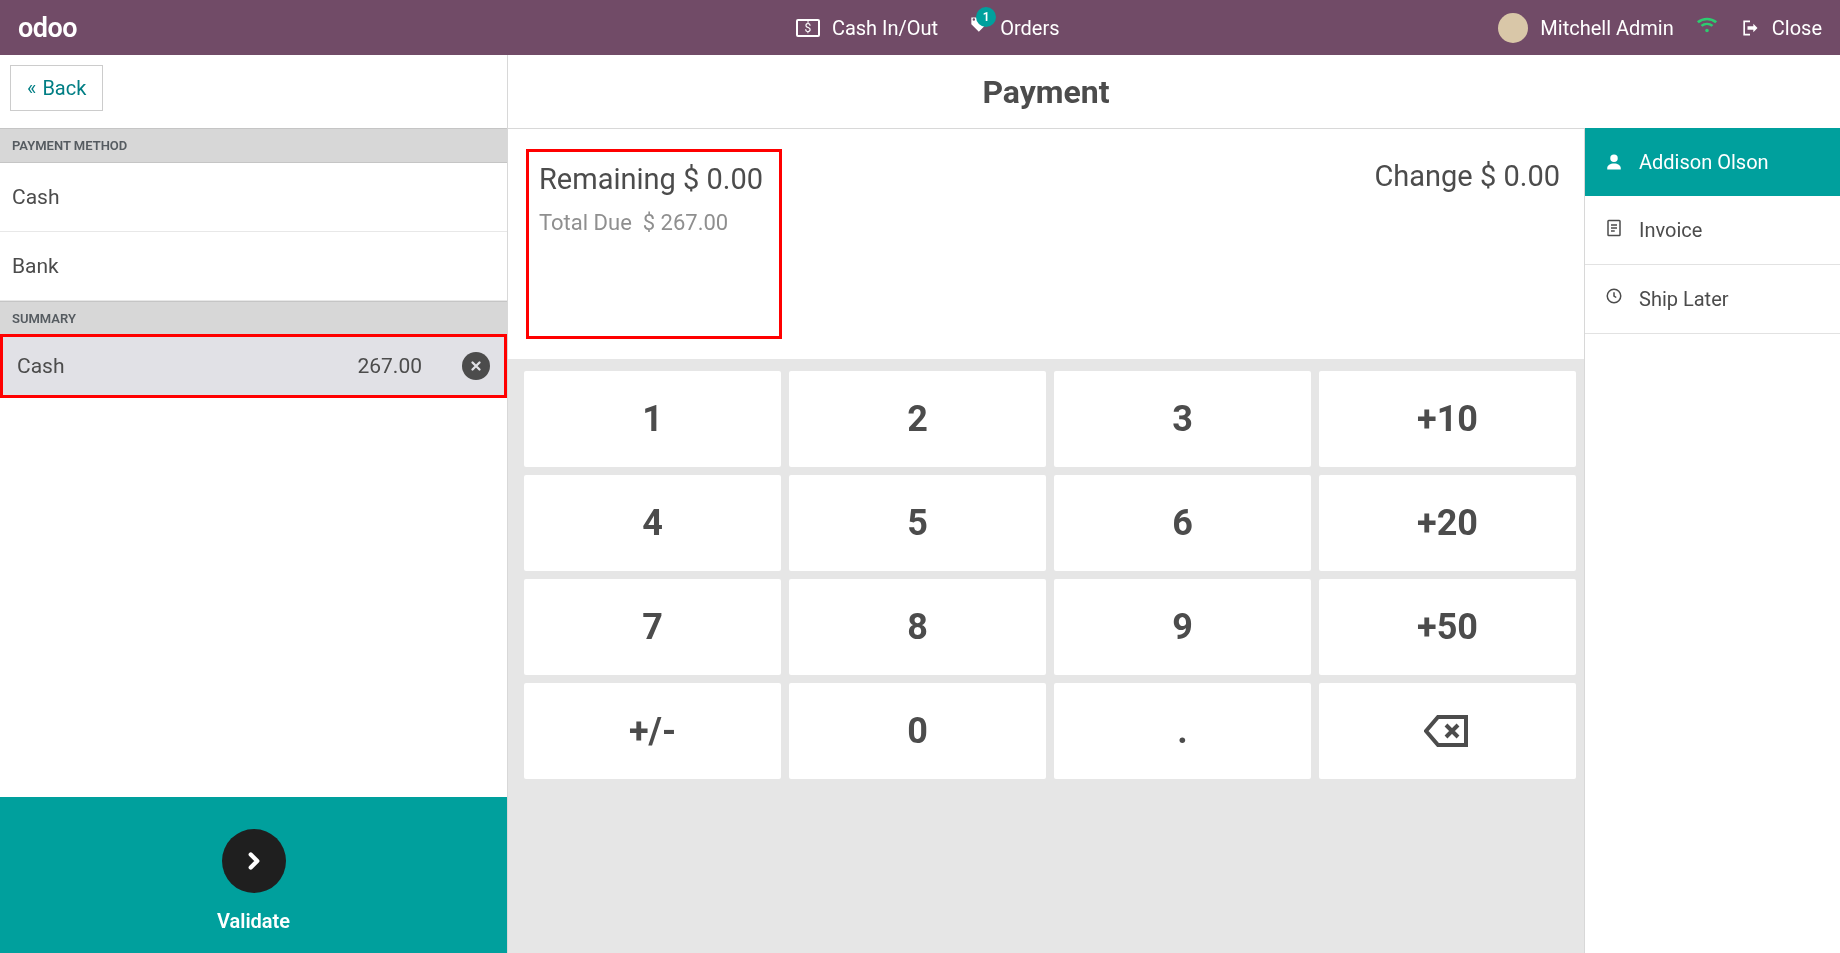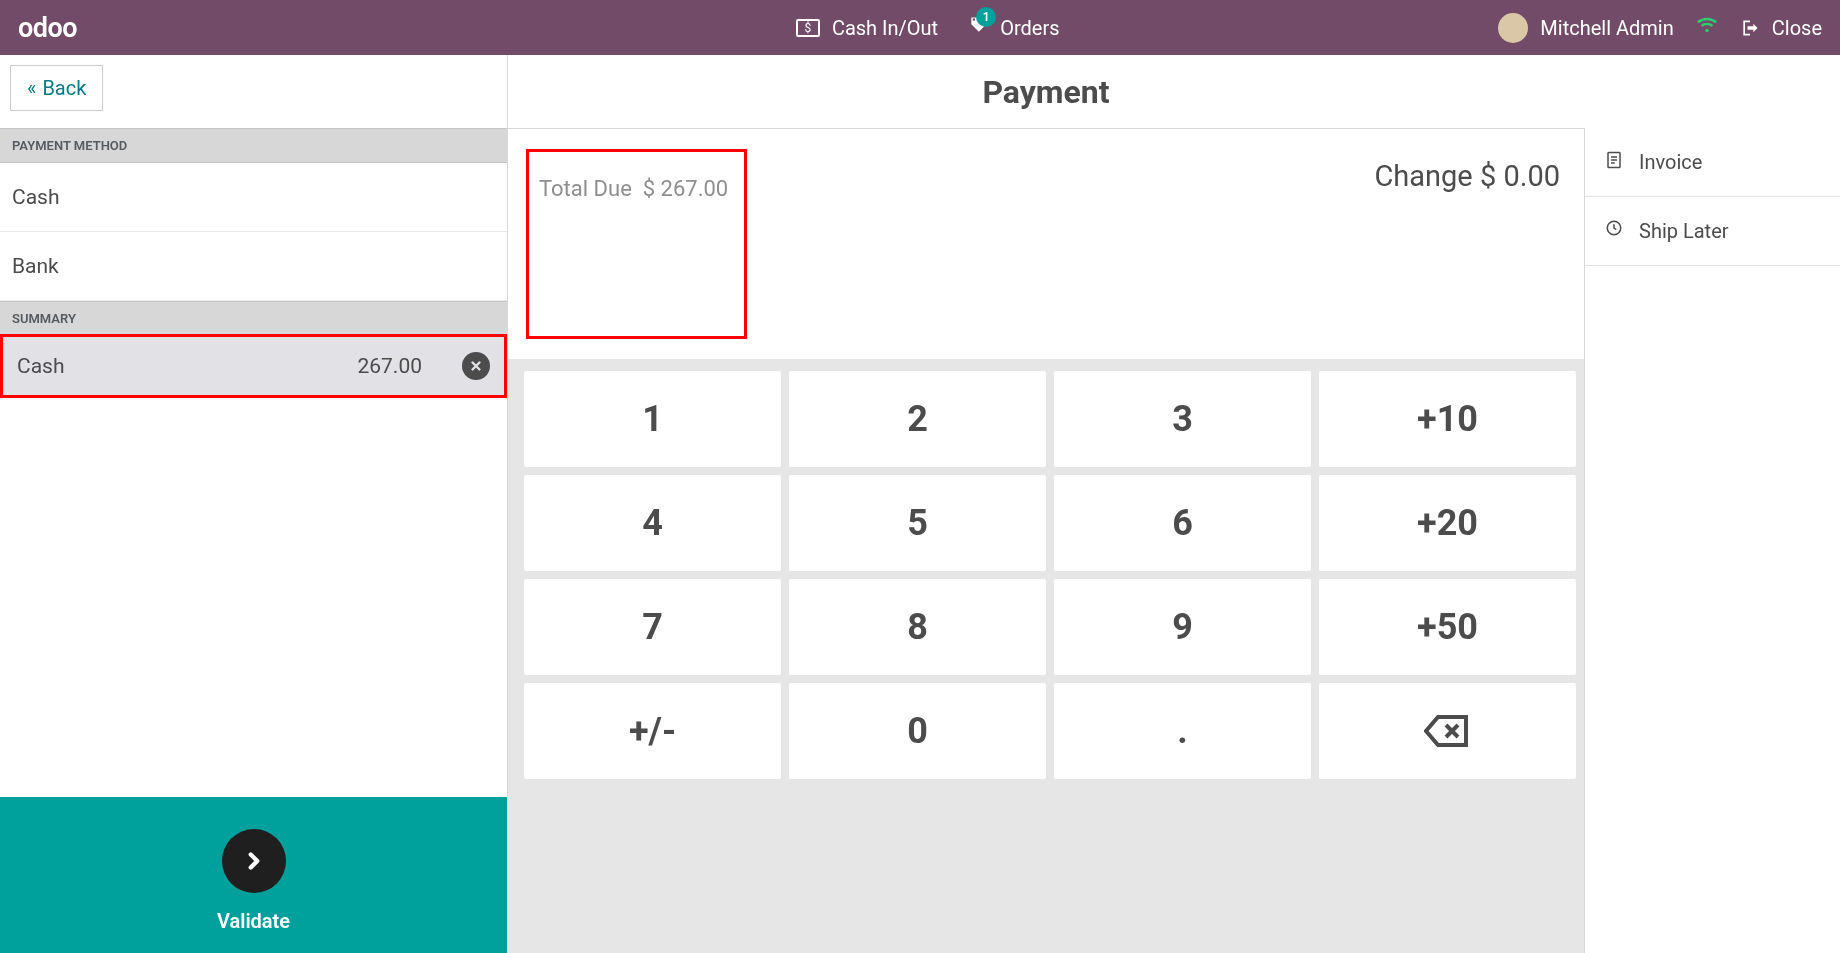--- a/index.html
+++ b/index.html
@@ -357,20 +357,24 @@
     </div>
   </div>
 
   <div class="center-pane">
     <div class="payment-title-row">
       <div class="payment-title">Payment</div>
     </div>
     <div class="center-divider"></div>
     <div class="amounts-box">
       <div class="highlight-box">
+        <div class="remaining-label">
+          <span>Remaining</span>
+          <span>$ 0.00</span>
+        </div>
         <div class="total-due">
           <span>Total Due</span>
           &nbsp;<span>$ 267.00</span>
         </div>
       </div>
       <div class="change-label">
         <span>Change</span>
         <span>$ 0.00</span>
       </div>
     </div>
@@ -395,20 +399,28 @@
           <svg width="48" height="36" viewBox="0 0 24 18" fill="none" stroke="#4c4c4c" stroke-width="2">
               <path d="M7 2h14v14H7L1 9 7 2z"></path>
               <path d="M11 6l6 6M17 6l-6 6"></path>
             </svg>
         </div>
       </div>
     </div>
   </div>
 
   <div class="right-pane">
+    <div class="customer-row">
+      <span class="icon-placeholder">
+        <svg width="18" height="18" viewBox="0 0 24 24" fill="#fff">
+            <path d="M12 12a5 5 0 1 0 0-10 5 5 0 0 0 0 10zm0 2c-5 0-9 2.5-9 6v2h18v-2c0-3.5-4-6-9-6z"></path>
+          </svg>
+      </span>
+      <span>Addison Olson</span>
+    </div>
     <div class="right-item">
       <span class="icon-placeholder">
         <svg width="18" height="20" viewBox="0 0 24 24" fill="none" stroke="#4c4c4c" stroke-width="2">
             <rect x="4" y="2" width="16" height="20" rx="1"></rect>
             <path d="M8 8h8M8 12h8M8 16h5"></path>
           </svg>
       </span>
       <span>Invoice</span>
     </div>
     <div class="right-item">

